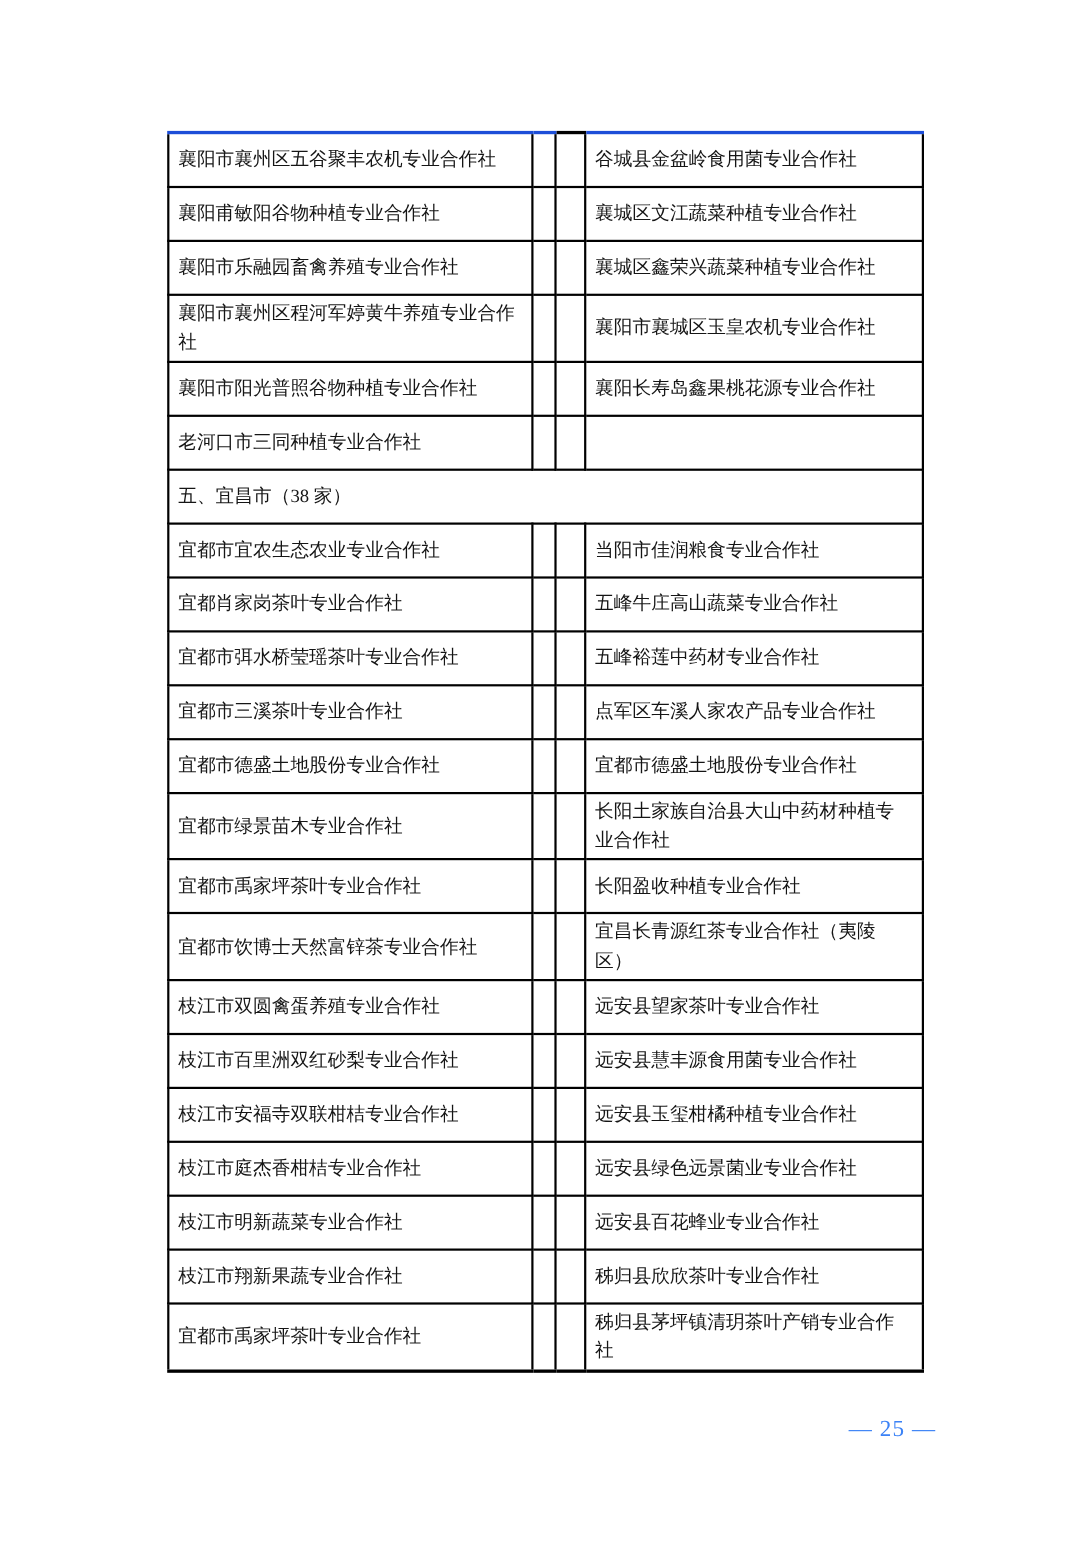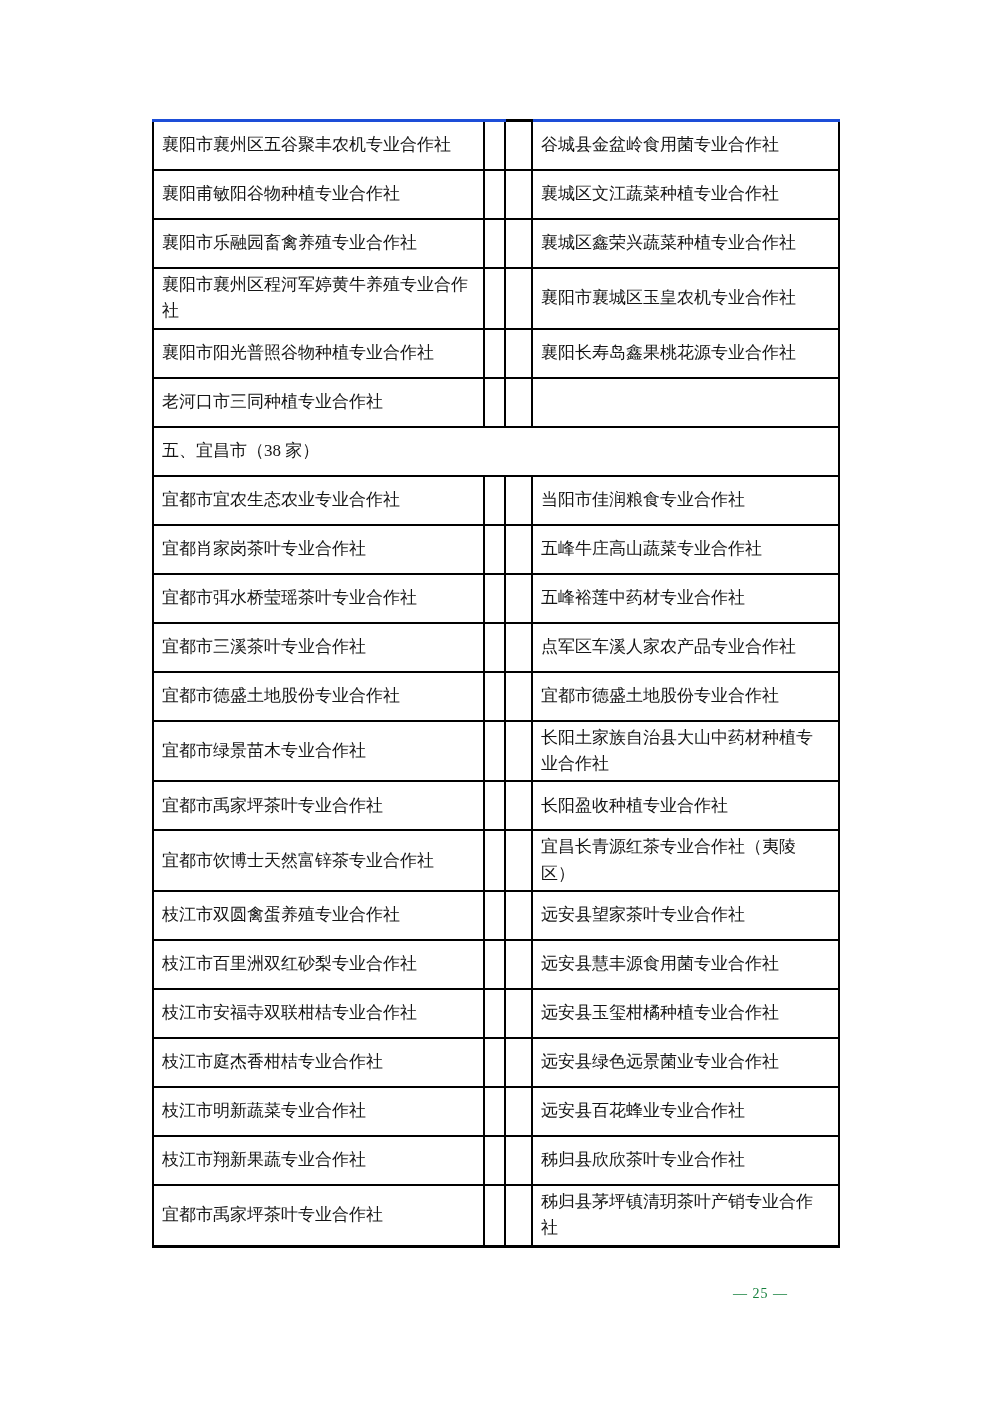--- a/index.html
+++ b/index.html
@@ -24,21 +24,21 @@
   td.c-narrow{padding:0;}
   td.c-right{border-left:3px solid #000;border-right:3px solid #000;font-family:Liberation Serif, serif;}
   td.c-gap{border-top:none;border-bottom:none;padding:0;}
   td.c-section{border-left:3px solid #000;border-right:3px solid #000;}
   tr:first-child td{border-top:3px solid #1d4ed8;}
   tr:last-child td{border-bottom:3px solid #000;}
   tr:first-child td.c-gap{border-top:3px solid #000;}
   tr:last-child td.c-gap{border-bottom:3px solid #000;}
   .page-footer{
     position:absolute;left:733px;top:1286px;width:118px;
-    text-align:left;font-size:14px;letter-spacing:1px;color:#15803d;
+    text-align:right;font-size:21px;letter-spacing:1px;color:#3b82f6;
     white-space:nowrap;
   }
 </style>
 </head>
 <body>
 
 <div class="page">
 
   <table class="coop-table">
     <colgroup>

